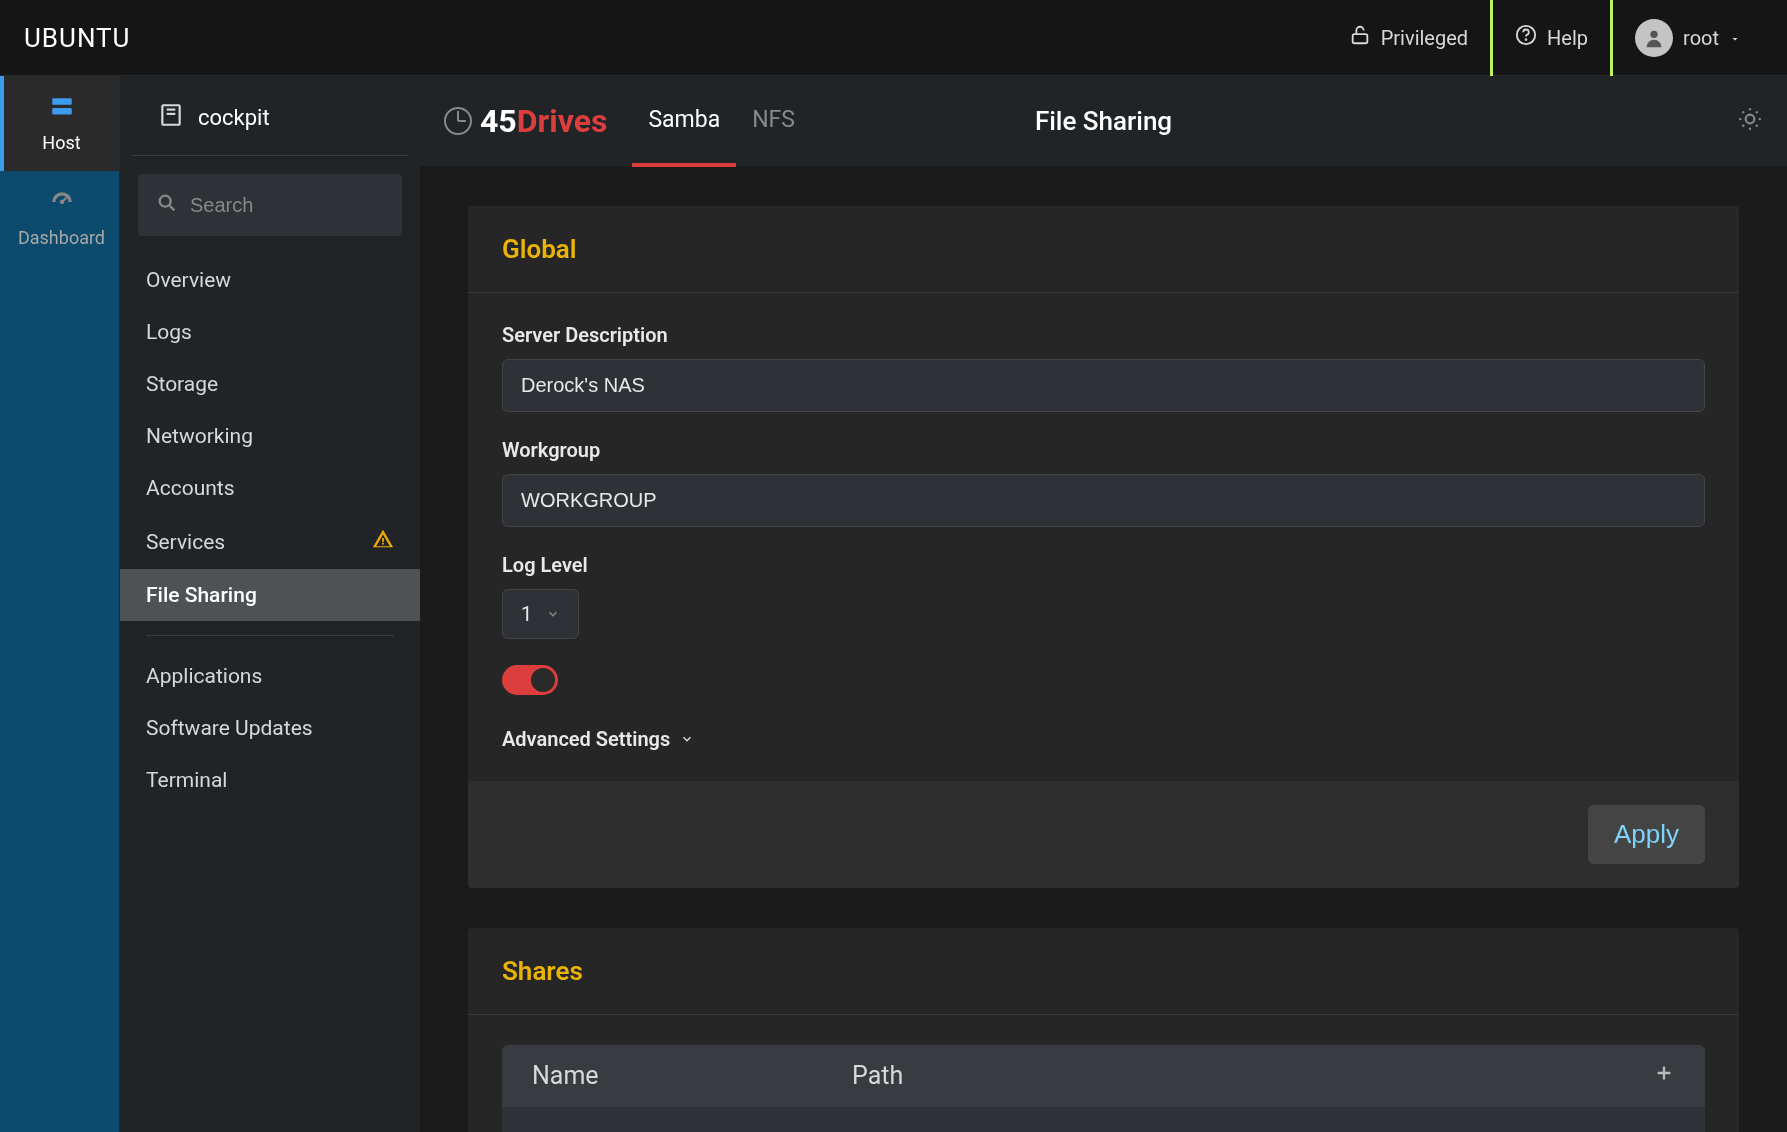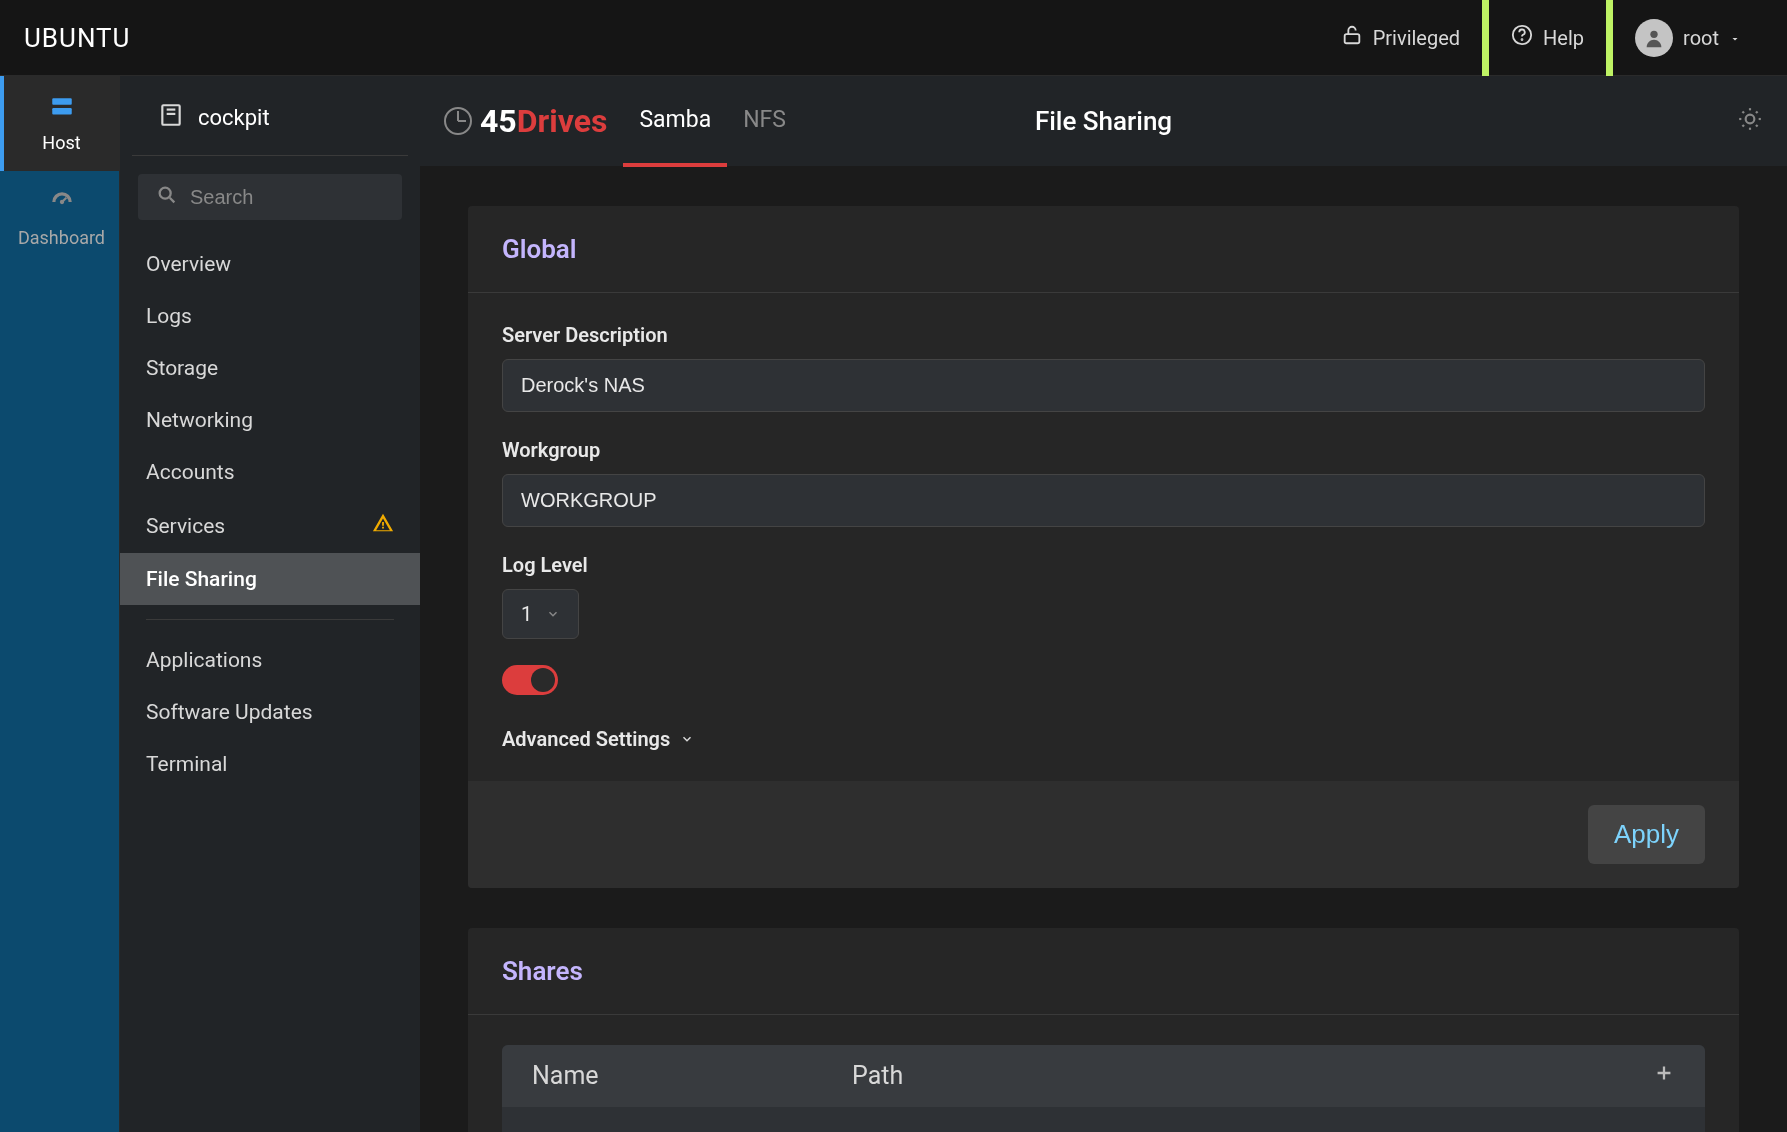--- a/index.html
+++ b/index.html
@@ -36,21 +36,21 @@
     }
     .topbar-item {
       display: flex;
       align-items: center;
       gap: 10px;
       padding: 0 22px;
       height: 76px;
       color: #d8d8d8;
       font-size: 20px;
       cursor: pointer;
-      border-left: 7px solid #bef264;
+      border-left: 3px solid #bef264;
     }
     .topbar-item:first-child { border-left: none; }
     .avatar {
       width: 38px;
       height: 38px;
       border-radius: 50%;
       background: #c4c4c4;
       display: flex;
       align-items: center;
       justify-content: center;
@@ -103,21 +103,21 @@
       border-bottom: 1px solid #3a3a3a;
       margin: 0 12px 18px;
     }
     .search-box {
       margin: 0 18px 18px;
       background: #2e3135;
       border-radius: 4px;
       display: flex;
       align-items: center;
       gap: 12px;
-      padding: 10px 18px;
+      padding: 18px 18px;
     }
     .search-box input {
       background: transparent;
       border: none;
       outline: none;
       color: #d8d8d8;
       font-size: 20px;
       width: 100%;
     }
     .search-box input::placeholder { color: #888; }
@@ -149,21 +149,21 @@
       position: relative;
     }
 
     
     .content-header {
       height: 90px;
       background: #212427;
       display: flex;
       align-items: center;
       padding: 0 24px;
-      gap: 16px;
+      gap: 25px;
       position: relative;
     }
     .brand {
       display: flex;
       align-items: center;
       gap: 8px;
       font-size: 32px;
       font-weight: 700;
     }
     .brand .b1 { color: #fff; }
@@ -226,21 +226,21 @@
     
     .panel {
       background: #262626;
       margin: 40px 48px;
       border-radius: 4px;
     }
     .panel-header {
       padding: 28px 34px;
       font-size: 26px;
       font-weight: 600;
-      color: #c4b5fd;
+      color: #eab308;
       border-bottom: 1px solid #3a3a3a;
     }
     .panel-body {
       padding: 30px 34px;
     }
     .panel-footer {
       padding: 24px 34px;
       display: flex;
       justify-content: flex-end;
       background: #2e2e2e;

